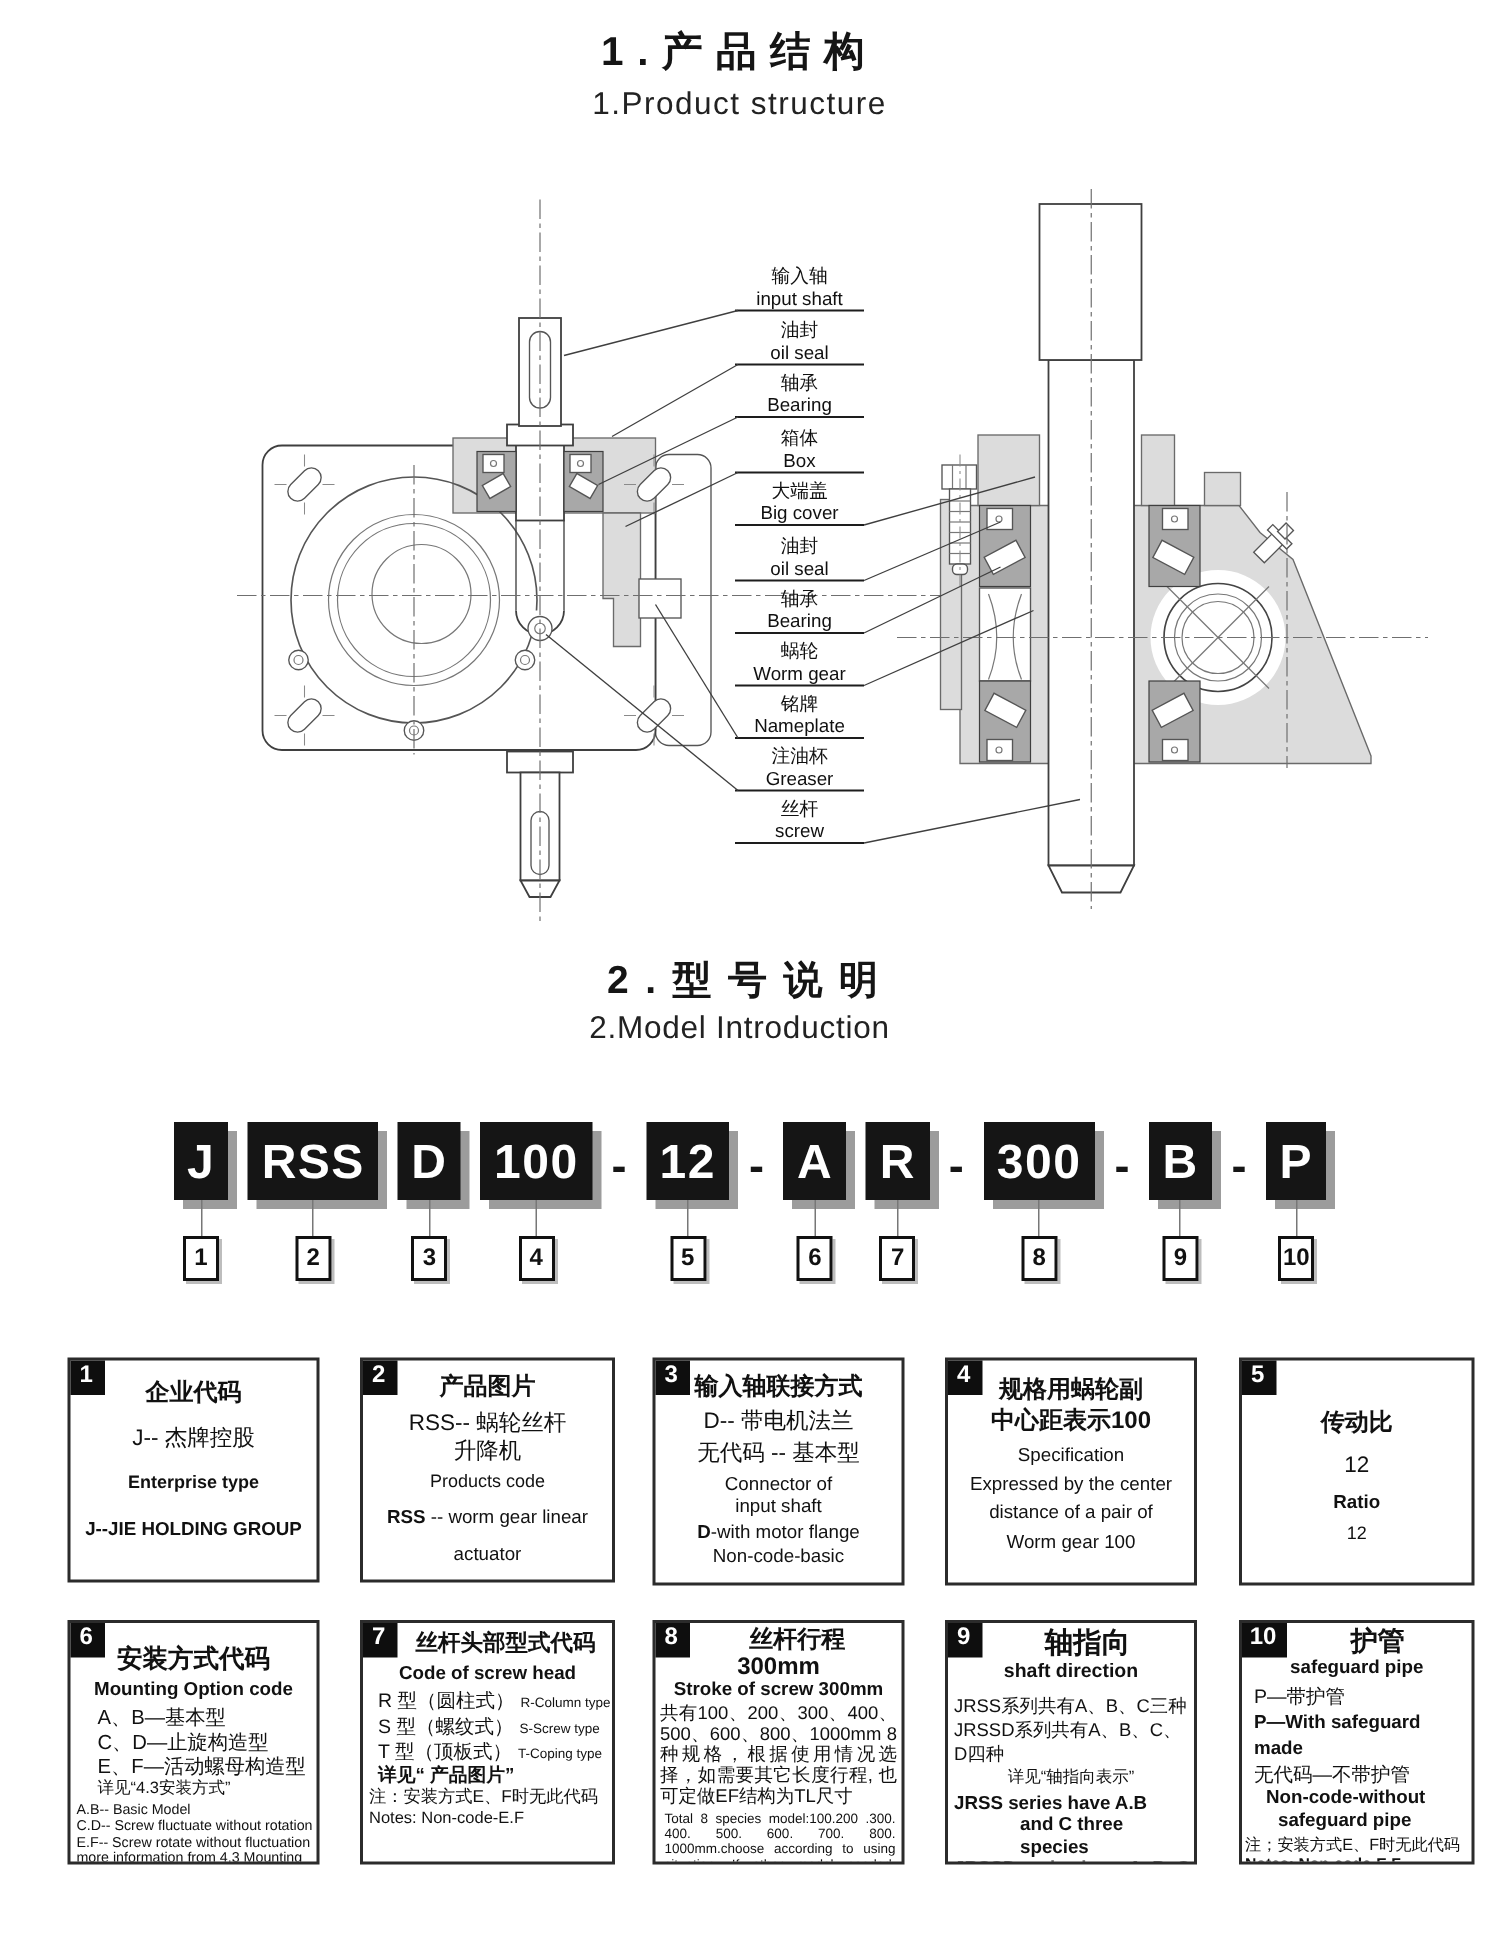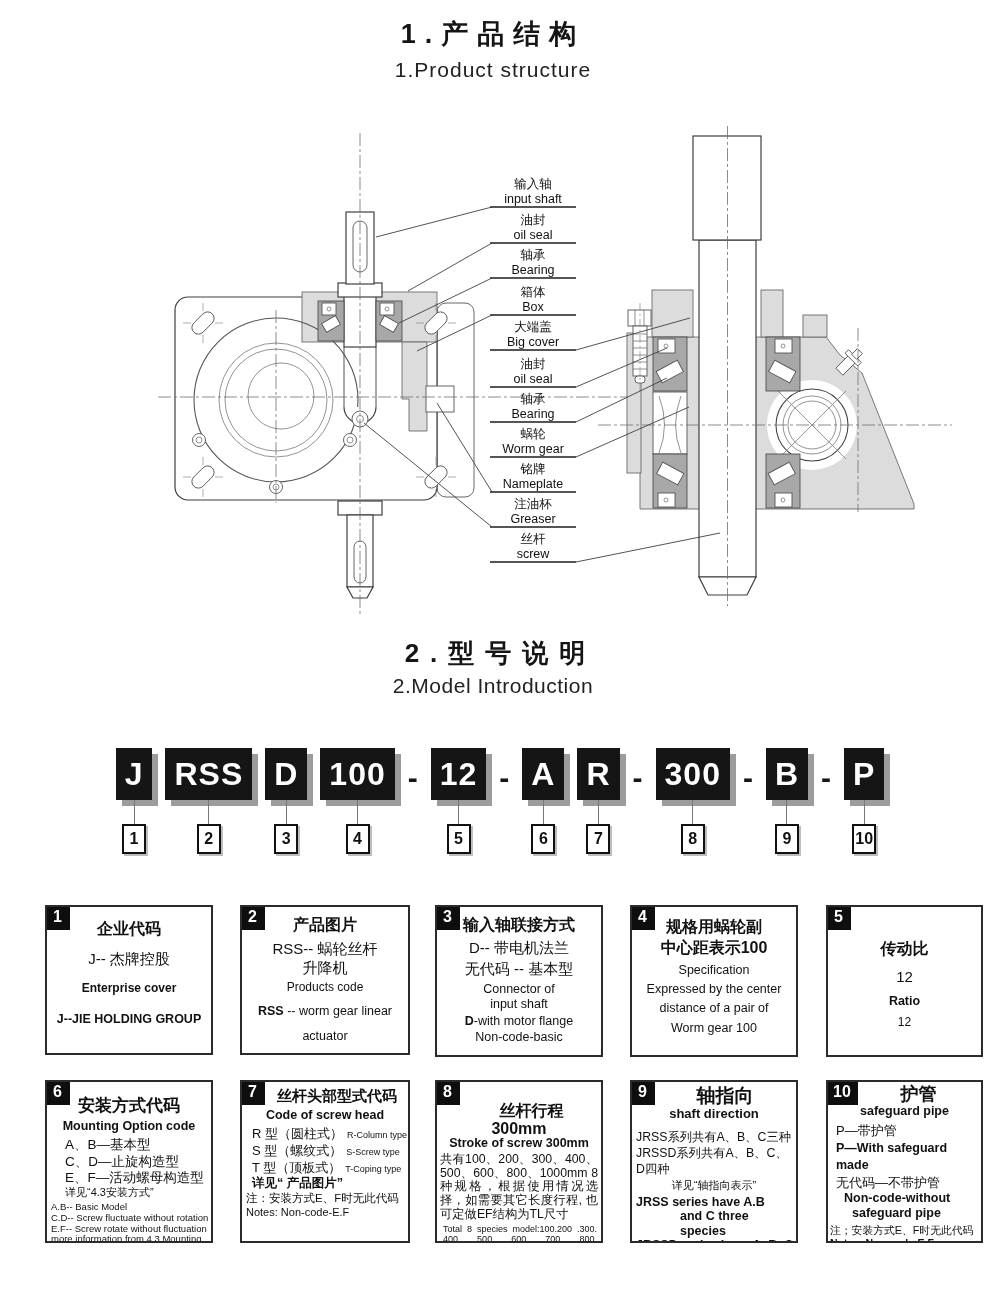--- a/index.html
+++ b/index.html
@@ -353,21 +353,21 @@
     <div class="blackbox">P</div>
     <div class="stem"></div>
     <div class="numb">10</div>
   </div>
 </div>
 
 <div class="ibox" style="left:45px;top:905px;width:168px;height:150px;">
   <div class="tag">1</div>
   <div class="tc b" style="font-size:16px;margin-top:12px;">企业代码</div>
   <div class="tc" style="font-size:15px;margin-top:9px;">J-- 杰牌控股</div>
-  <div class="tc b" style="font-size:12px;margin-top:13px;">Enterprise cover</div>
+  <div class="tc b" style="font-size:12px;margin-top:13px;">Enterprise type</div>
   <div class="tc b" style="font-size:12.5px;margin-top:14px;">J--JIE HOLDING GROUP</div>
 </div>
 
 <div class="ibox" style="left:240px;top:905px;width:170px;height:150px;">
   <div class="tag">2</div>
   <div class="tc b" style="font-size:16px;margin-top:8px;">产品图片</div>
   <div class="tc" style="font-size:15px;margin-top:3px;">RSS-- 蜗轮丝杆</div>
   <div class="tc" style="font-size:15px;">升降机</div>
   <div class="tc" style="font-size:12px;margin-top:2px;">Products code</div>
   <div class="tc" style="font-size:12.5px;margin-top:8px;"><span class="b">RSS</span><span> -- worm gear linear</span></div>
@@ -434,21 +434,21 @@
       <span class="en">T-Coping type</span>
     </div>
   <div style="font-size:12.5px;margin-left:10px;line-height:1.2;font-weight:bold;">详见“ 产品图片”</div>
   <div style="font-size:11.5px;margin-left:4px;line-height:1.25;">注：安装方式E、F时无此代码</div>
   <div style="font-size:11px;margin-left:4px;line-height:1.15;">Notes: Non-code-E.F</div>
 
 </div>
 
 <div class="ibox" style="left:435px;top:1080px;width:168px;height:163px;">
   <div class="tag">8</div>
-  <div class="tc b" style="font-size:16px;margin-top:20px;padding-left:25px;line-height:1.1;">丝杆行程</div>
+  <div class="tc b" style="font-size:16px;margin-top:3px;padding-left:25px;line-height:1.1;">丝杆行程</div>
   <div class="tc b" style="font-size:16px;line-height:1.1;">300mm</div>
   <div class="tc b" style="font-size:12.5px;line-height:1.1;">Stroke of screw 300mm</div>
   <div style="font-size:12.3px;line-height:1.12;margin:2px 3px 0 3px;text-align:justify;">共有100、200、300、400、500、600、800、1000mm 8种规格，根据使用情况选择，如需要其它长度行程, 也可定做EF结构为TL尺寸</div>
   <div style="font-size:9px;line-height:1.14;margin:2px 4px 0 6px;text-align:justify;">Total 8 species model:100.200 .300. 400. 500. 600. 700. 800. 1000mm.choose according to using situation. If other model needed, canbe made to order The size of EF structure is TL</div>
 </div>
 
 <div class="ibox" style="left:630px;top:1080px;width:168px;height:163px;">
   <div class="tag">9</div>
   <div class="tc b" style="font-size:19px;margin-top:4px;padding-left:22px;line-height:1.1;">轴指向</div>
   <div class="tc b" style="font-size:13px;line-height:1.15;">shaft direction</div>

